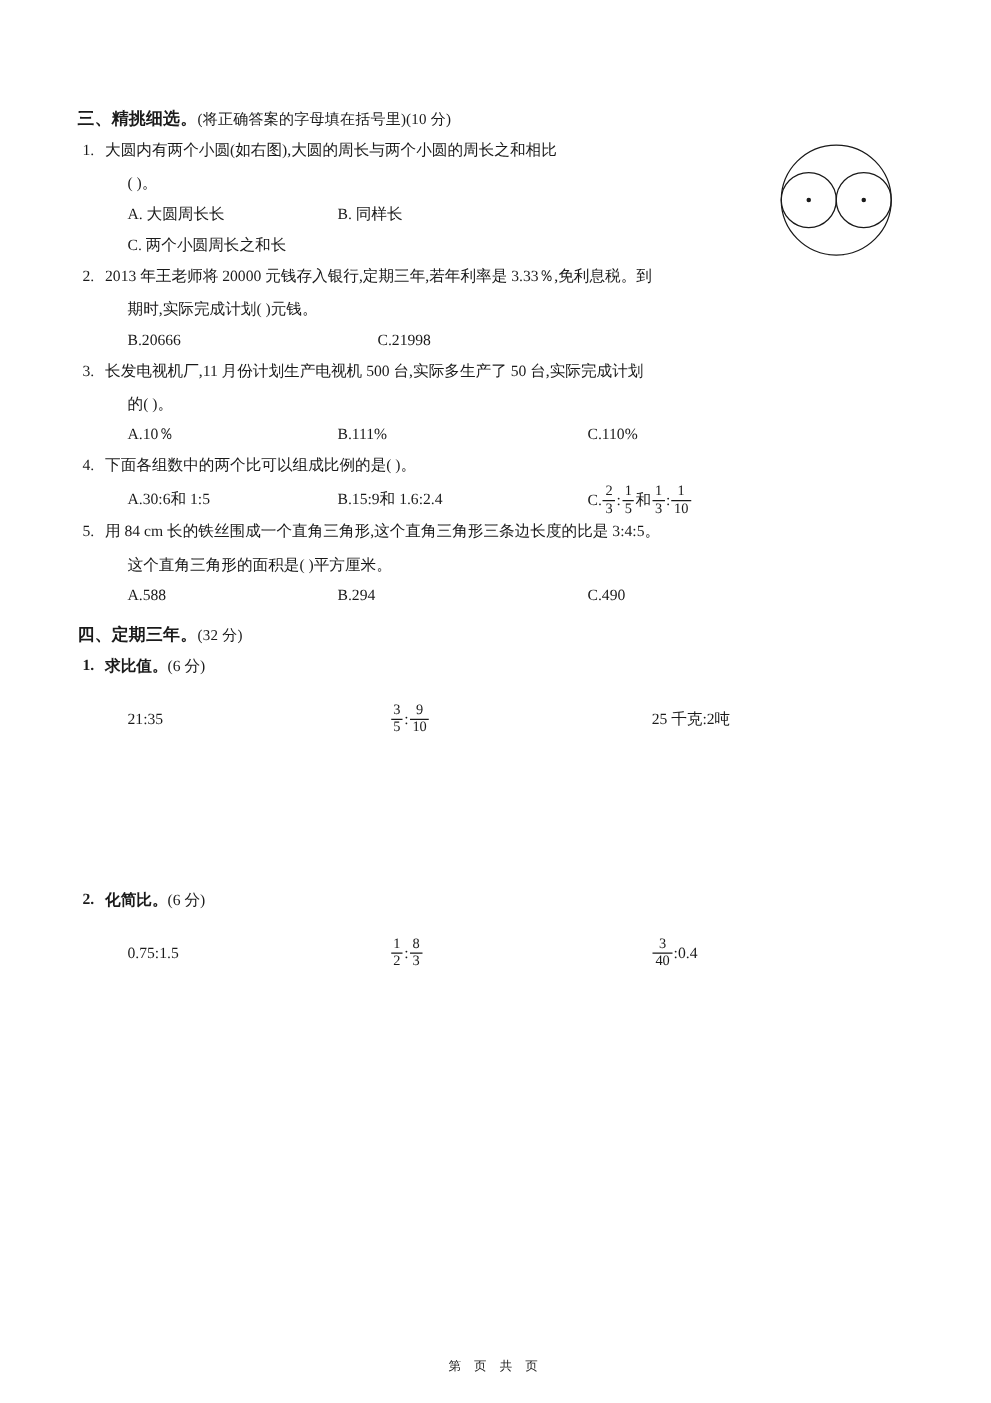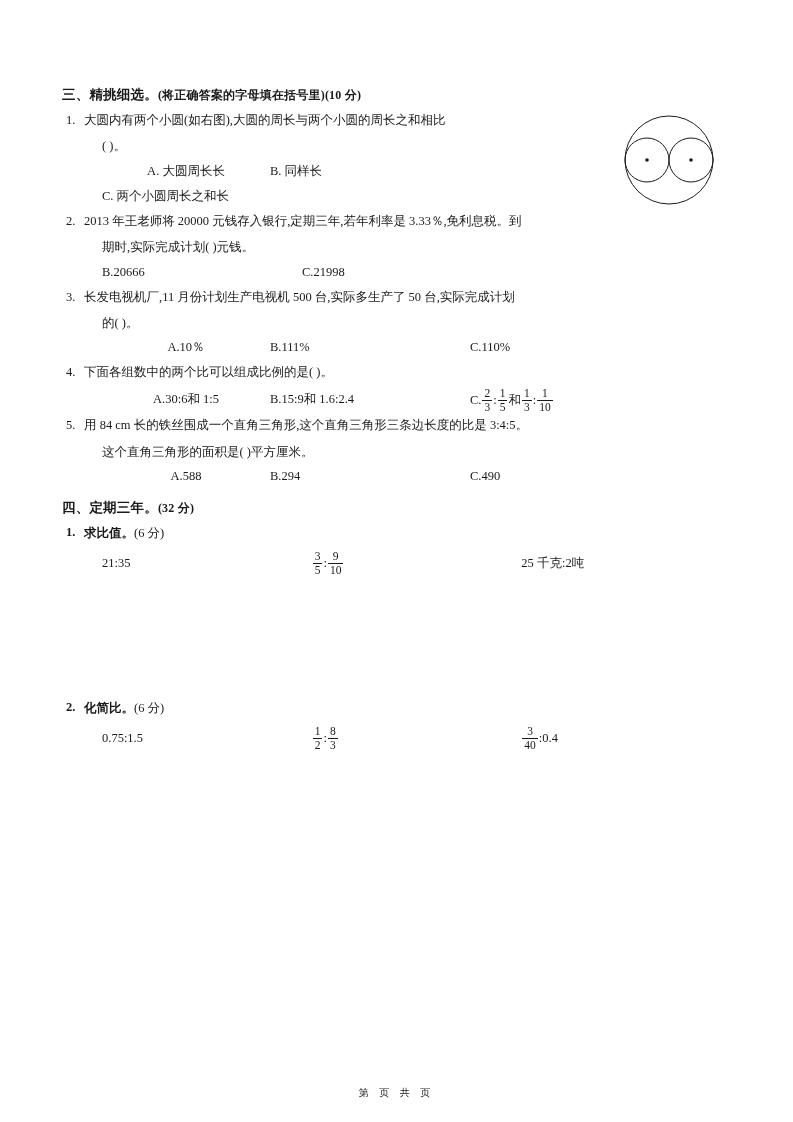--- a/index.html
+++ b/index.html
@@ -23,21 +23,21 @@
     box-sizing: border-box;
     padding: 86px 62px 0 62px;
   }
   .section-head {
     font-weight: bold;
     font-size: 13.5px;
     margin: 0 0 4px 0;
     letter-spacing: 0.2px;
   }
   .section-head .sub {
-    font-weight: bold;
+    font-weight: normal;
     font-size: 12px;
     margin-top: 48px;
   }
   .q {
     font-size: 12.5px;
     line-height: 1.95;
     margin: 0 0 2px 0;
     padding-left: 22px;
     position: relative;
   }
@@ -48,21 +48,21 @@
   }
   .opts {
     padding-left: 40px;
     font-size: 12.5px;
     line-height: 2.0;
     display: flex;
   }
   .opts .opt {
     display: inline-block;
   }
-  .opt-a { width: 168px; text-align: center; }
+  .opt-a { width: 168px; }
   .opt-b { width: 200px; }
   .opt-c { width: 180px; }
   .cont {
     padding-left: 40px;
     font-size: 12.5px;
     line-height: 1.95;
   }
   .sec4 {
     margin-top: 10px;
   }
@@ -71,21 +71,21 @@
     padding-left: 22px;
     position: relative;
     margin-top: 8px;
     font-weight: bold;
   }
   .subq .num { position: absolute; left: 4px; top: 0; }
   .subq .pts { font-weight: normal; text-align: right; }
   .exprow {
     display: flex;
     padding-left: 40px;
-    margin-top: 4px;
+    margin-top: 16px;
     font-size: 12.5px;
     align-items: center;
     justify-content: space-between;
   }
   .exprow .cell {
     width: 215px;
     display: flex;
     align-items: center;
     height: 34px;
   }

